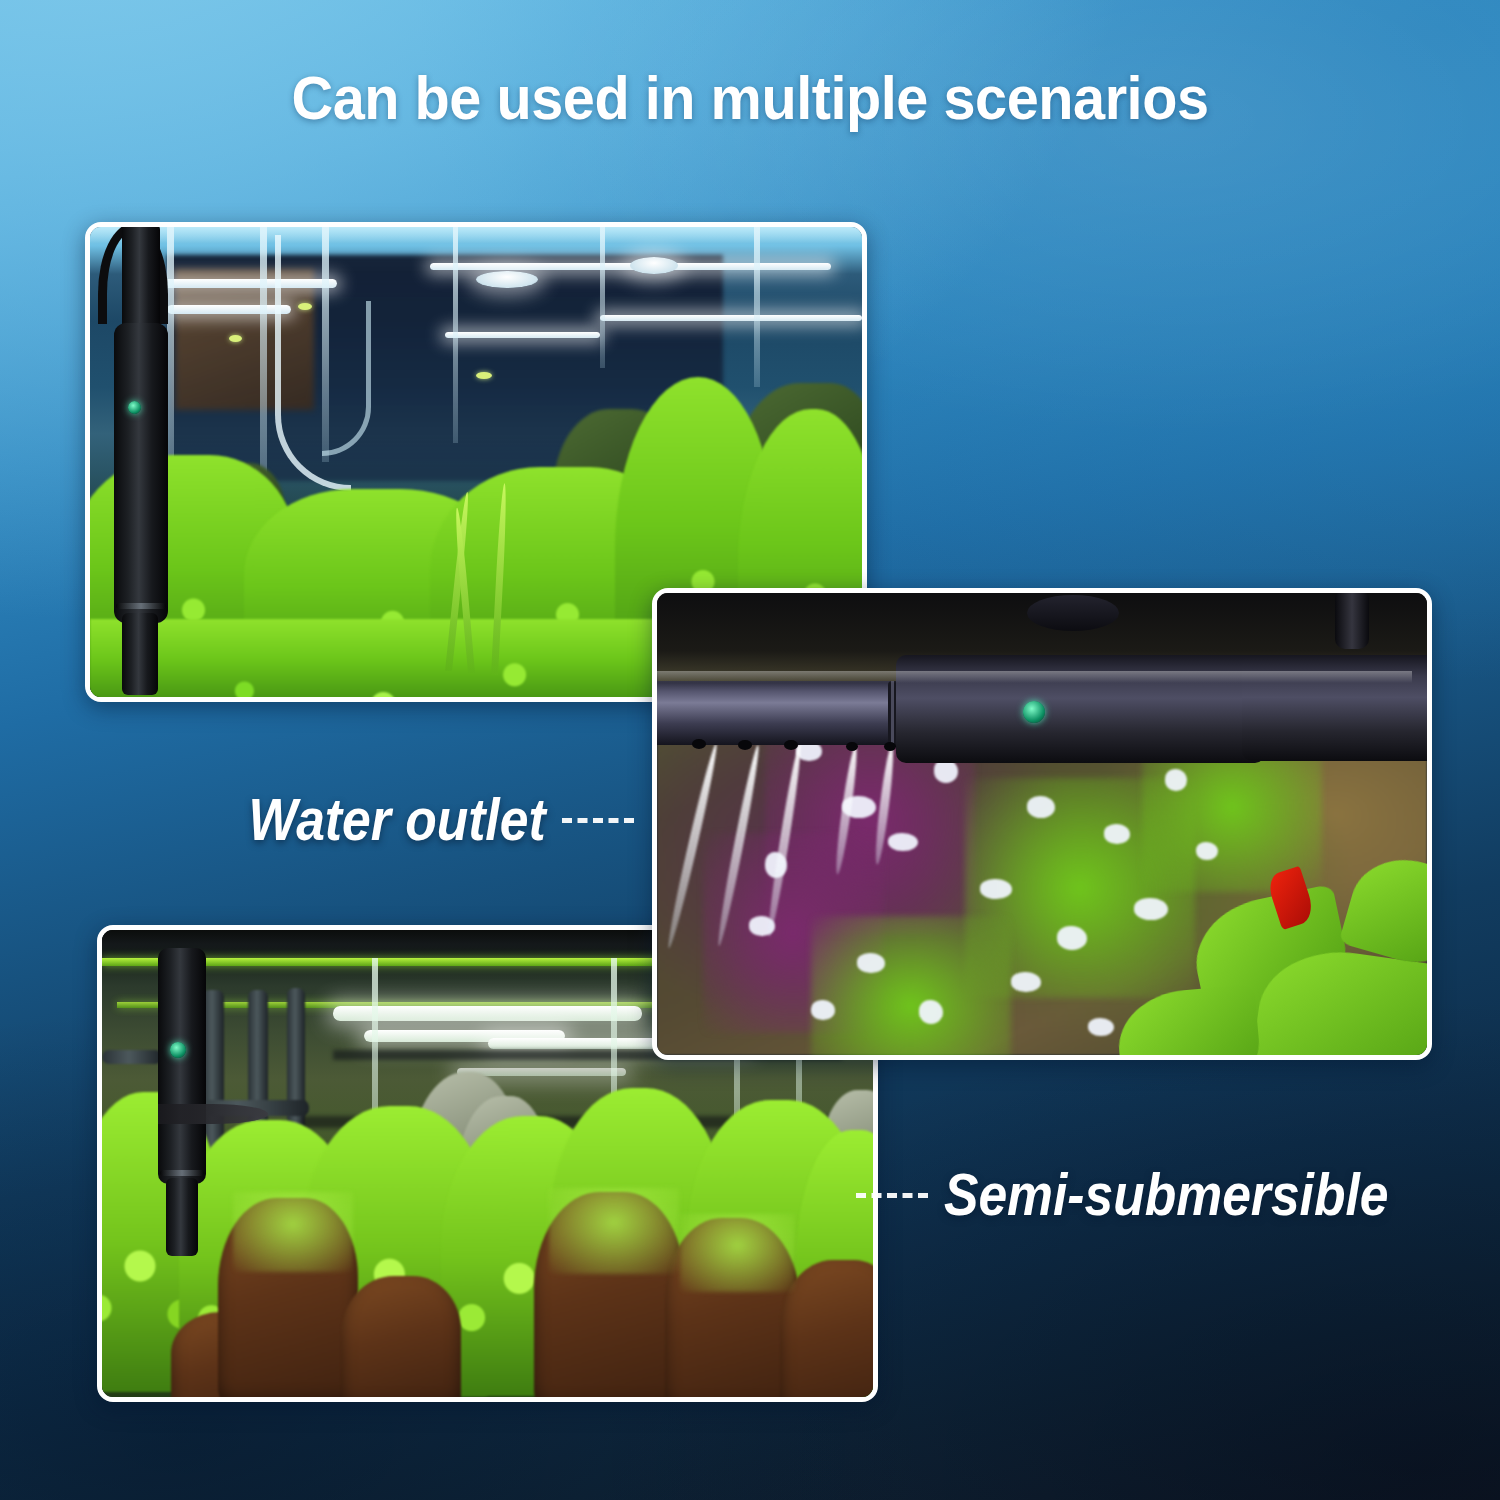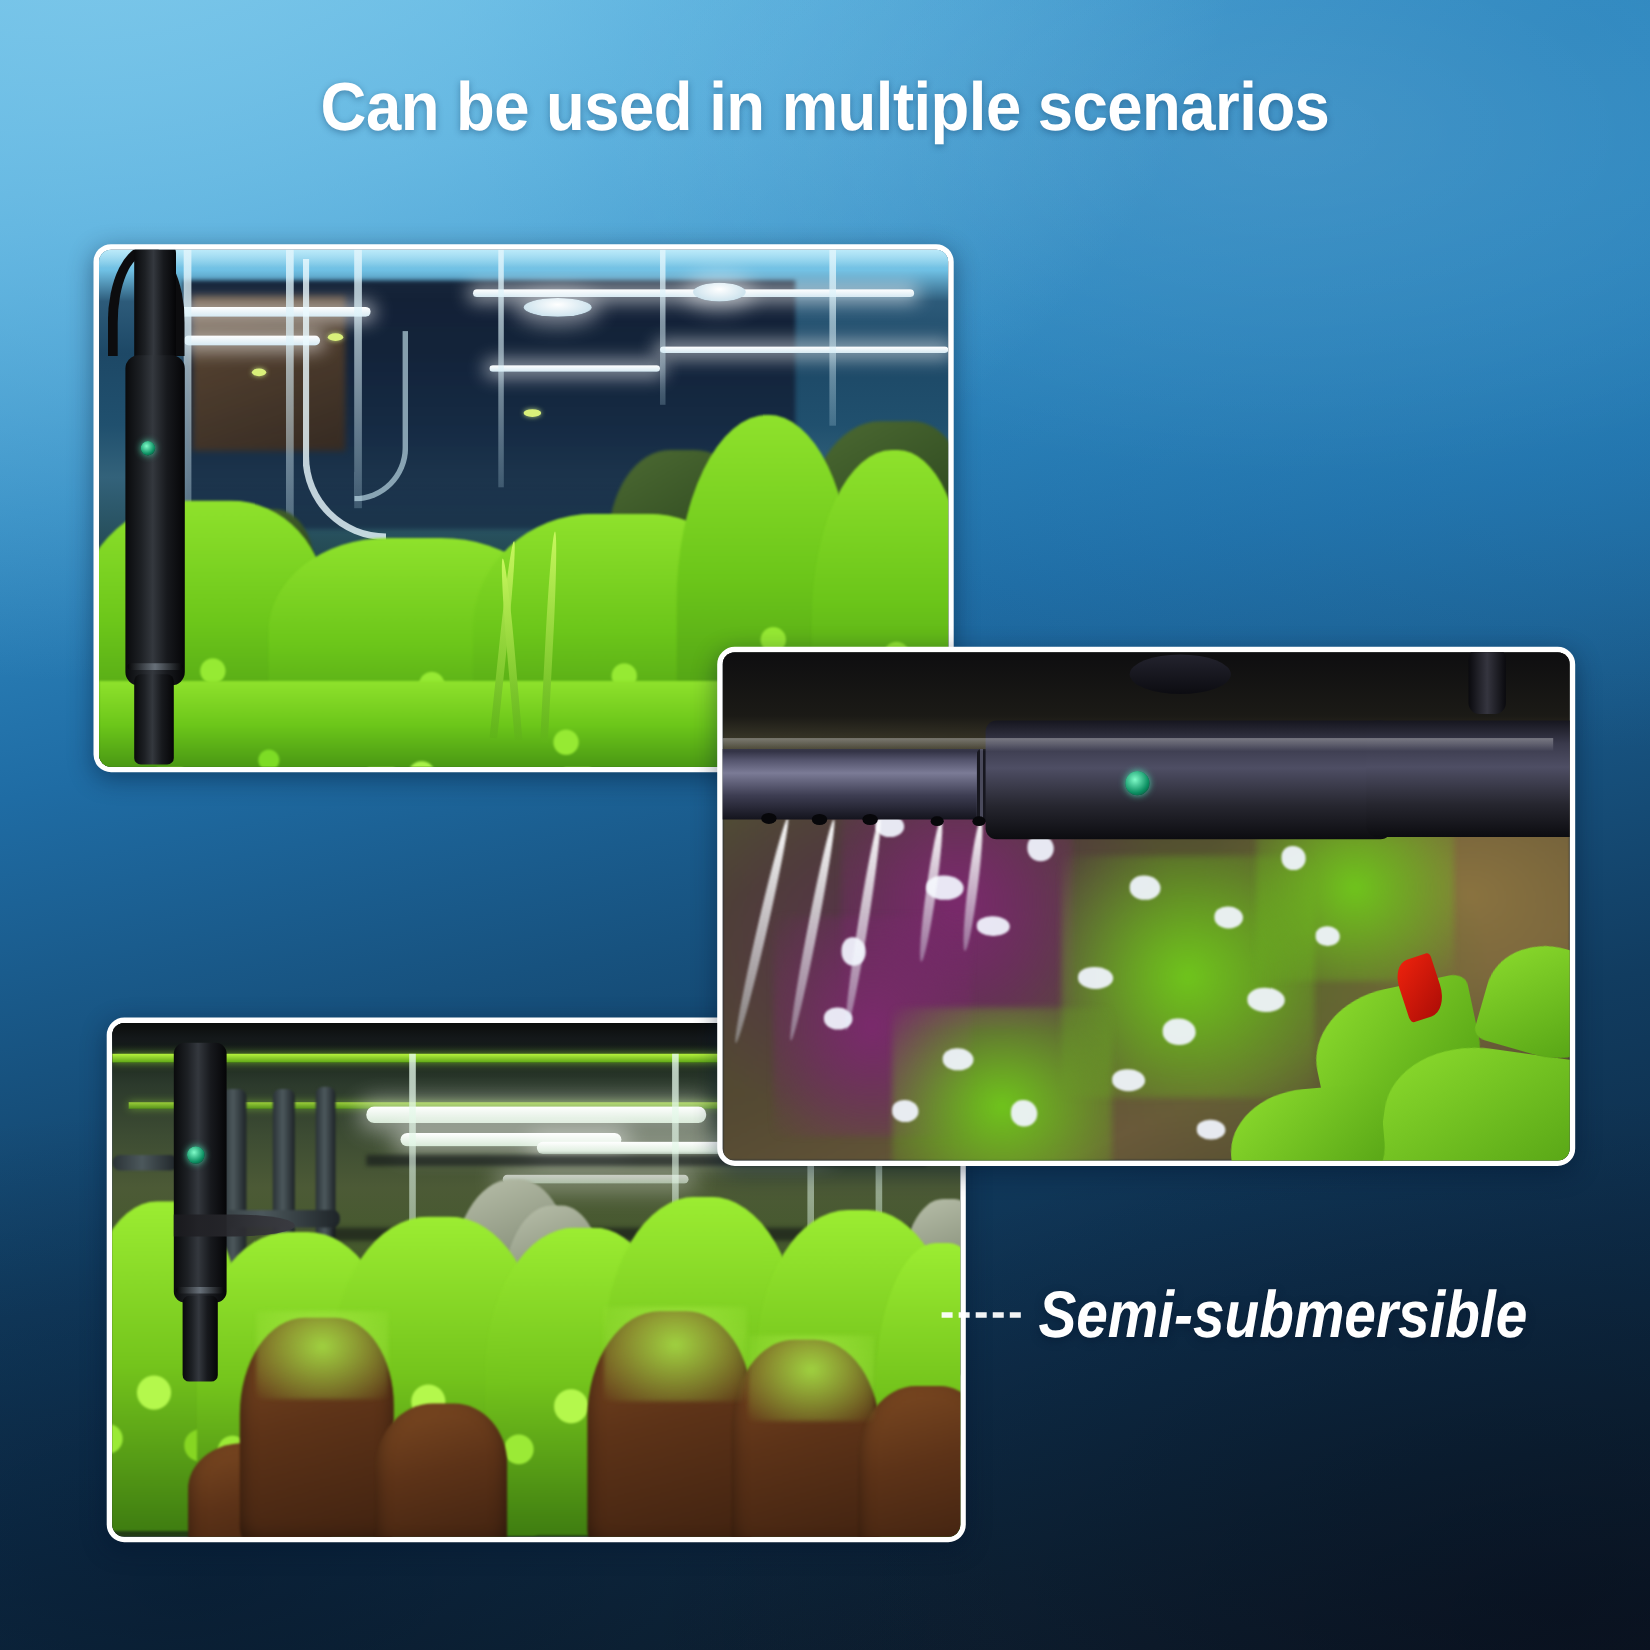--- a/index.html
+++ b/index.html
@@ -483,19 +483,23 @@
 
       <div class="lyr tube" style="left:56px;top:18px;width:48px;height:236px;border-radius:10px;"></div>
       <div class="lyr tube-led" style="left:68px;top:112px;width:16px;height:16px;"></div>
       <div class="lyr tube-ring" style="left:58px;top:240px;width:44px;"></div>
       <div class="lyr tube" style="left:64px;top:248px;width:32px;height:78px;border-radius:6px;"></div>
       <div class="lyr" style="left:56px;top:174px;width:110px;height:20px;background:linear-gradient(90deg,#1a1a1e,#3a3a40);border-radius:0 50% 50% 0;opacity:.9;"></div>
     </div>
   </div>
 
 
+  <div class="callout right-of" id="callout-outlet">
+    <span class="label">Water outlet</span>
+    <span class="dash"></span>
+  </div>
 
   <div class="callout" id="callout-semi">
     <span class="dash"></span>
     <span class="label">Semi-submersible</span>
   </div>
 
 </div>
 
 </body></html>

